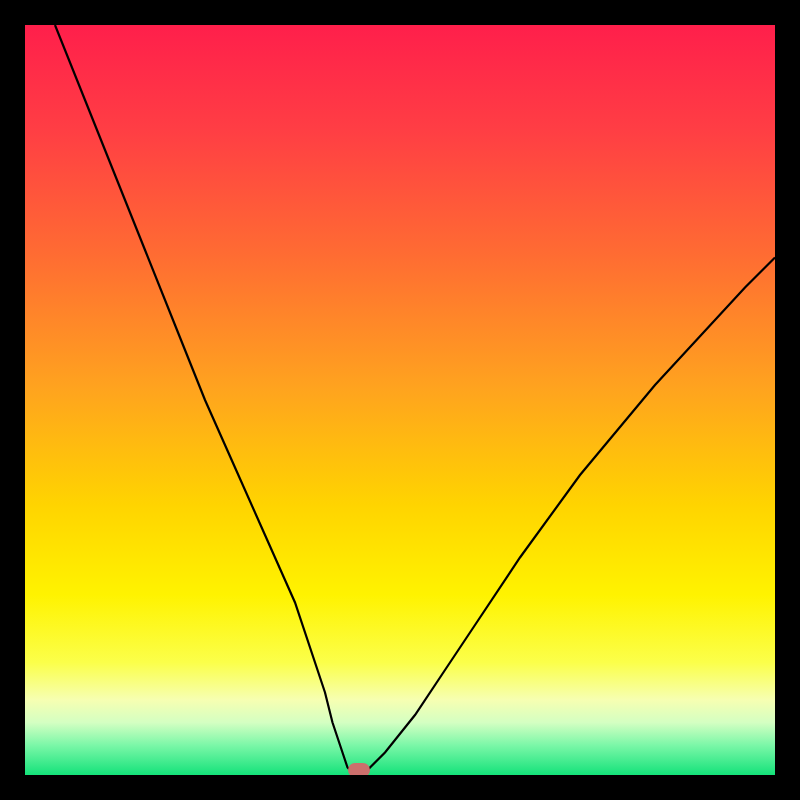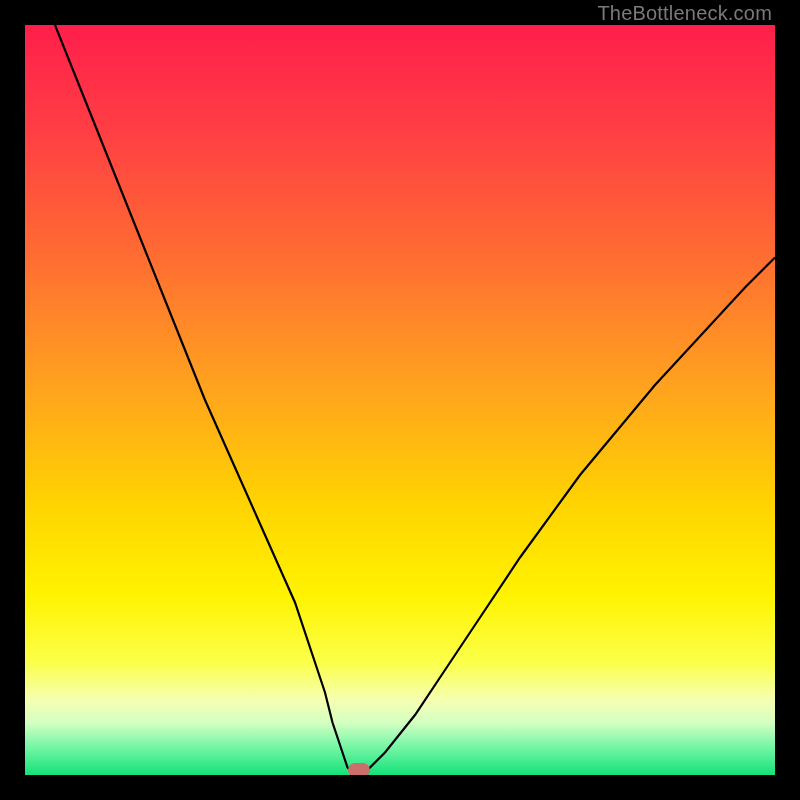--- a/index.html
+++ b/index.html
@@ -83,14 +83,13 @@
       <rect x="0" y="0" width="100" height="100" fill="url(#bg-grad)"></rect>
     </svg>
 
     <svg class="curve-svg" viewBox="0 0 100 100" preserveAspectRatio="none">
       <path id="curve-path" d="M4.00 0.00 L8.00 10.00 L12.00 20.00 L16.00 30.00 L20.00 40.00 L24.00 50.00 L28.00 59.00 L32.00 68.00 L36.00 77.00 L40.00 89.00 L41.00 93.00 L42.00 96.00 L43.00 99.00 L44.00 100.00 L45.00 100.00 L48.00 97.00 L52.00 92.00 L56.00 86.00 L60.00 80.00 L66.00 71.00 L74.00 60.00 L84.00 48.00 L96.00 35.00 L100.00 31.00" fill="none" stroke="#000" stroke-width="0.35" vector-effect="non-scaling-stroke" style="stroke-width:2.2px"></path>
     </svg>
 
     <div class="marker" id="marker" style="left: 322.75px; top: 738px;"></div>
   </div>
 
-  <div class="watermark">TheBottleneck.com</div>
 </div>
 
 </body></html>

